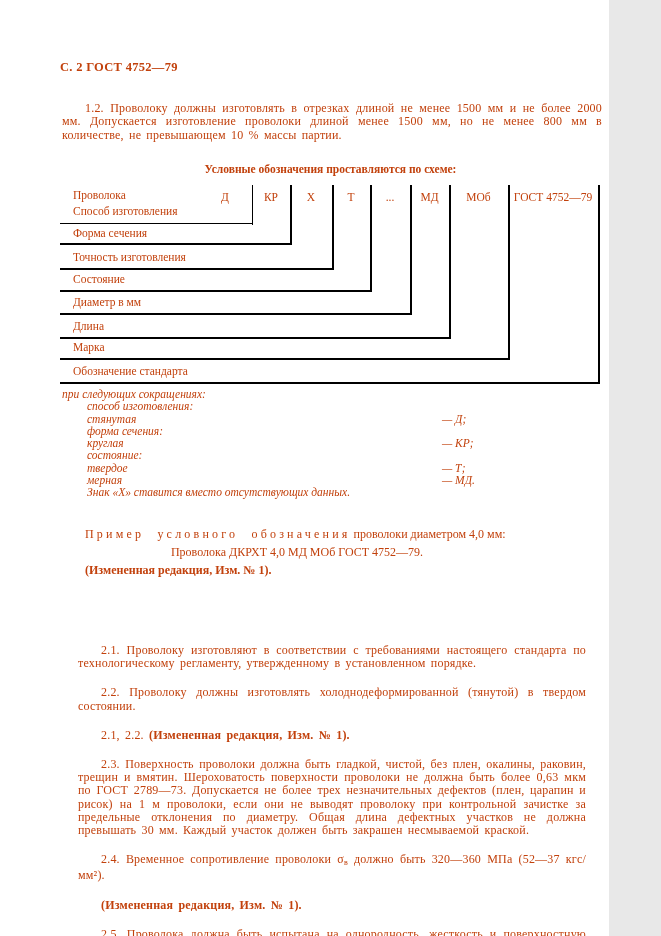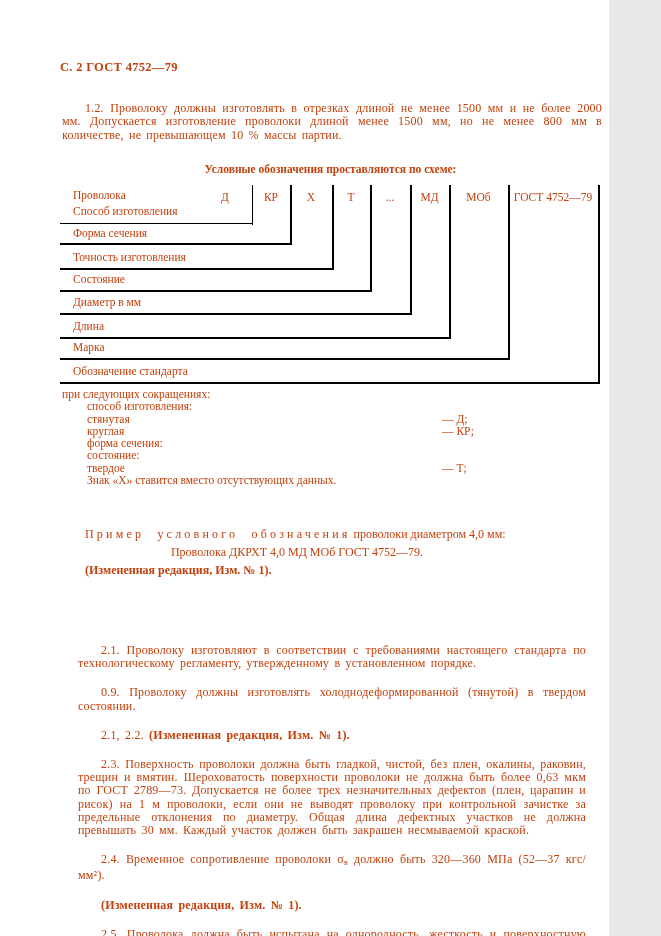--- a/index.html
+++ b/index.html
@@ -27,21 +27,21 @@
   }
   
   .diagram{position:absolute;left:60px;top:185px;width:541px;height:202px;}
   .dg-code{position:absolute;top:6px;text-align:center;font-size:11.5px;}
   .dg-v{position:absolute;top:0;width:2px;background:#000;}
   .dg-v.thin{width:1px;}
   .dg-h{position:absolute;left:0;height:2px;background:#000;}
   .dg-h.thin{height:1px;}
   .dg-label{position:absolute;left:13px;font-size:11.5px;white-space:nowrap;}
   
-  .abbrev{position:absolute;left:62px;top:388px;width:540px;font-size:11.5px;}
+  .abbrev{position:absolute;left:62px;top:388px;width:540px;font-size:11.5px;font-style:italic;}
   .ab-line{position:relative;height:12.3px;line-height:12.3px;white-space:nowrap;}
   .ab-line .term.ind{margin-left:25px;display:inline-block;}
   .ab-line .code{position:absolute;left:380px;top:0;}
   
   .example{position:absolute;left:62px;top:526px;width:540px;font-size:12px;}
   .ex-lead{text-indent:23px;line-height:17px;}
   .ex-spaced{letter-spacing:3.2px;word-spacing:7px;}
   .ex-desig{width:470px;text-align:center;line-height:18px;}
   .ex-note{font-weight:bold;text-indent:23px;line-height:18px;}
   
@@ -108,37 +108,38 @@
     <span class="dg-label" style="top:111px;">Диаметр в мм</span>
     <span class="dg-label" style="top:135px;">Длина</span>
     <span class="dg-label" style="top:156px;">Марка</span>
     <span class="dg-label" style="top:180px;">Обозначение стандарта</span>
   </div>
 
   <div class="abbrev">
     <div class="ab-line"><span class="term">при следующих сокращениях:</span></div>
     <div class="ab-line"><span class="term ind">способ изготовления:</span></div>
     <div class="ab-line"><span class="term ind">стянутая</span><span class="code">— Д;</span></div>
+    <div class="ab-line"><span class="term ind">форма сечения:</span></div>
     <div class="ab-line"><span class="term ind">круглая</span><span class="code">— КР;</span></div>
-    <div class="ab-line"><span class="term ind">форма сечения:</span></div>
     <div class="ab-line"><span class="term ind">состояние:</span></div>
     <div class="ab-line"><span class="term ind">твердое</span><span class="code">— Т;</span></div>
+    <div class="ab-line"><span class="term ind">мерная</span><span class="code">— МД.</span></div>
     <div class="ab-line"><span class="term ind">Знак «Х» ставится вместо отсутствующих данных.</span></div>
   </div>
 
   <div class="example">
     <div class="ex-lead"><span class="ex-spaced">Пример условного обозначения</span><span> проволоки диаметром 4,0 мм:</span></div>
     <div class="ex-desig">Проволока ДКРХТ 4,0 МД МОб ГОСТ 4752—79.</div>
     <div class="ex-note">(Измененная редакция, Изм. № 1).</div>
   </div>
 
 
   <div class="sec-body">
     <p>2.1. Проволоку изготовляют в соответствии с требованиями настоящего стандарта по технологическому регламенту, утвержденному в установленном порядке.</p>
-    <p>0.9. Проволоку должны изготовлять холоднодеформированной (тянутой) в твердом состоянии.</p>
+    <p>2.2. Проволоку должны изготовлять холоднодеформированной (тянутой) в твердом состоянии.</p>
     <p><span>2.1, 2.2. </span><span class="bold">(Измененная редакция, Изм. № 1).</span></p>
     <p>2.3. Поверхность проволоки должна быть гладкой, чистой, без плен, окалины, раковин, трещин и вмятин. Шероховатость поверхности проволоки не должна быть более 0,63 мкм по ГОСТ 2789—73. Допускается не более трех незначительных дефектов (плен, царапин и рисок) на 1 м проволоки, если они не выводят проволоку при контрольной зачистке за предельные отклонения по диаметру. Общая длина дефектных участков не должна превышать 30 мм. Каждый участок должен быть закрашен несмываемой краской.</p>
     <p><span>2.4. Временное сопротивление проволоки σ</span><sub class="sig">в</sub><span> должно быть 320—360 МПа (52—37 кгс/мм²).</span></p>
     <p class="bold">(Измененная редакция, Изм. № 1).</p>
     <p>2.5. Проволока должна быть испытана на однородность, жесткость и поверхностную прочность при обжатии.</p>
   </div>
 
 </div>
 
 </body></html>

